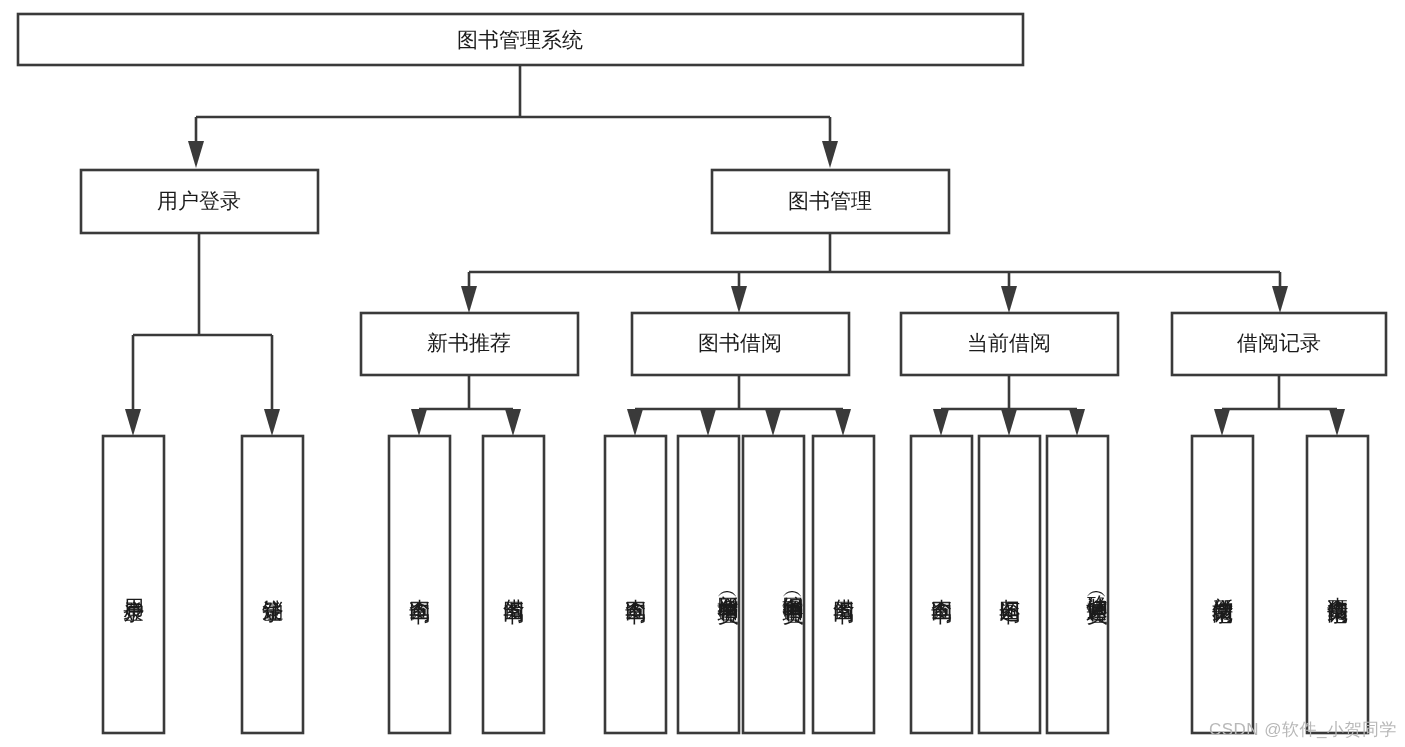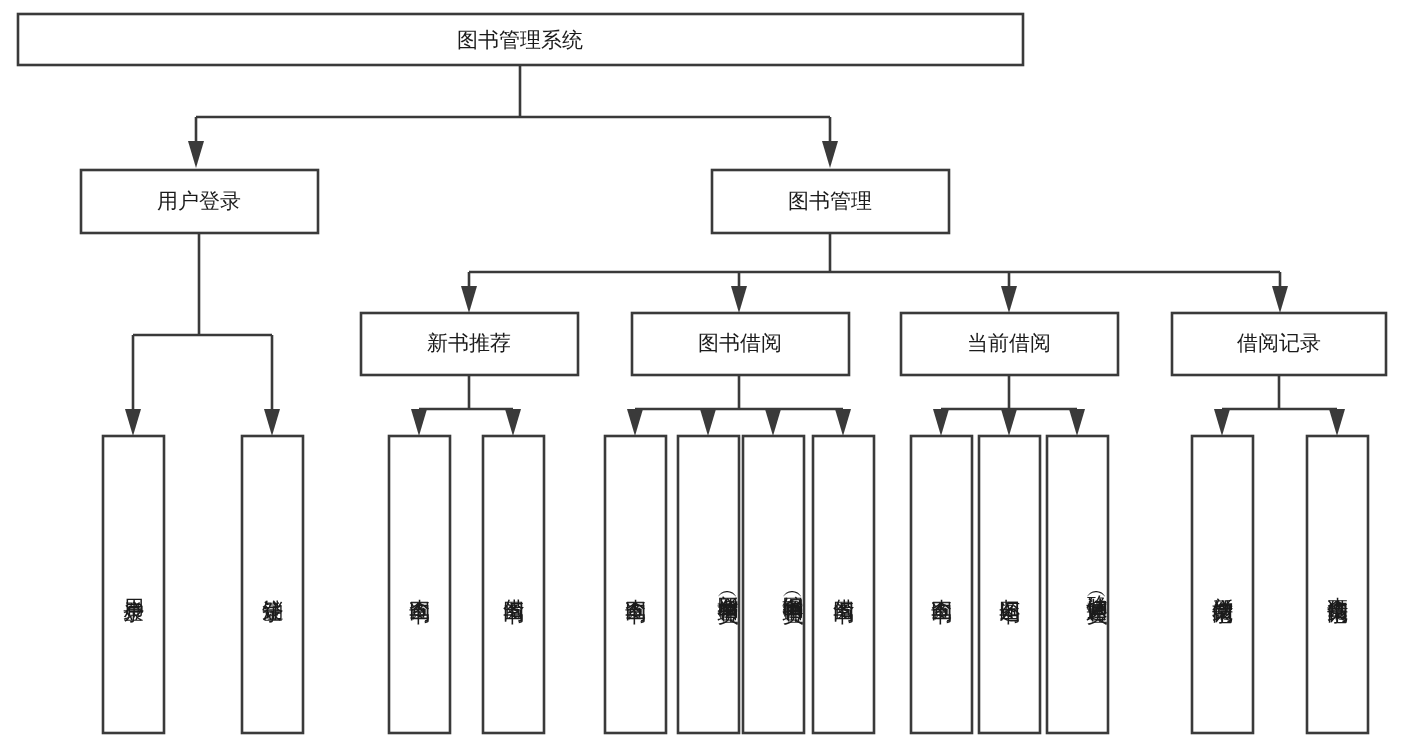--- a/index.html
+++ b/index.html
@@ -208,14 +208,15 @@
   <div class="node-label-v" style="left:743px; top:436px; width:61px; height:297px; align-items:flex-start;">编辑图书（管理员）</div>
   <div class="node-label-v" style="left:813px; top:436px; width:61px; height:297px;">借阅图书</div>
 
   <div class="node-label-v" style="left:911px; top:436px; width:61px; height:297px;">查询图书</div>
   <div class="node-label-v" style="left:979px; top:436px; width:61px; height:297px;">归还图书</div>
   <div class="node-label-v" style="left:1047px; top:436px; width:61px; height:297px; align-items:flex-start;">确认归还（管理员）</div>
 
   <div class="node-label-v" style="left:1192px; top:436px; width:61px; height:297px;">新增借阅记录</div>
   <div class="node-label-v" style="left:1307px; top:436px; width:61px; height:297px;">查询借阅记录</div>
 
+  <div class="watermark">CSDN @软件_小贺同学</div>
 
 </div>
 
 </body></html>

